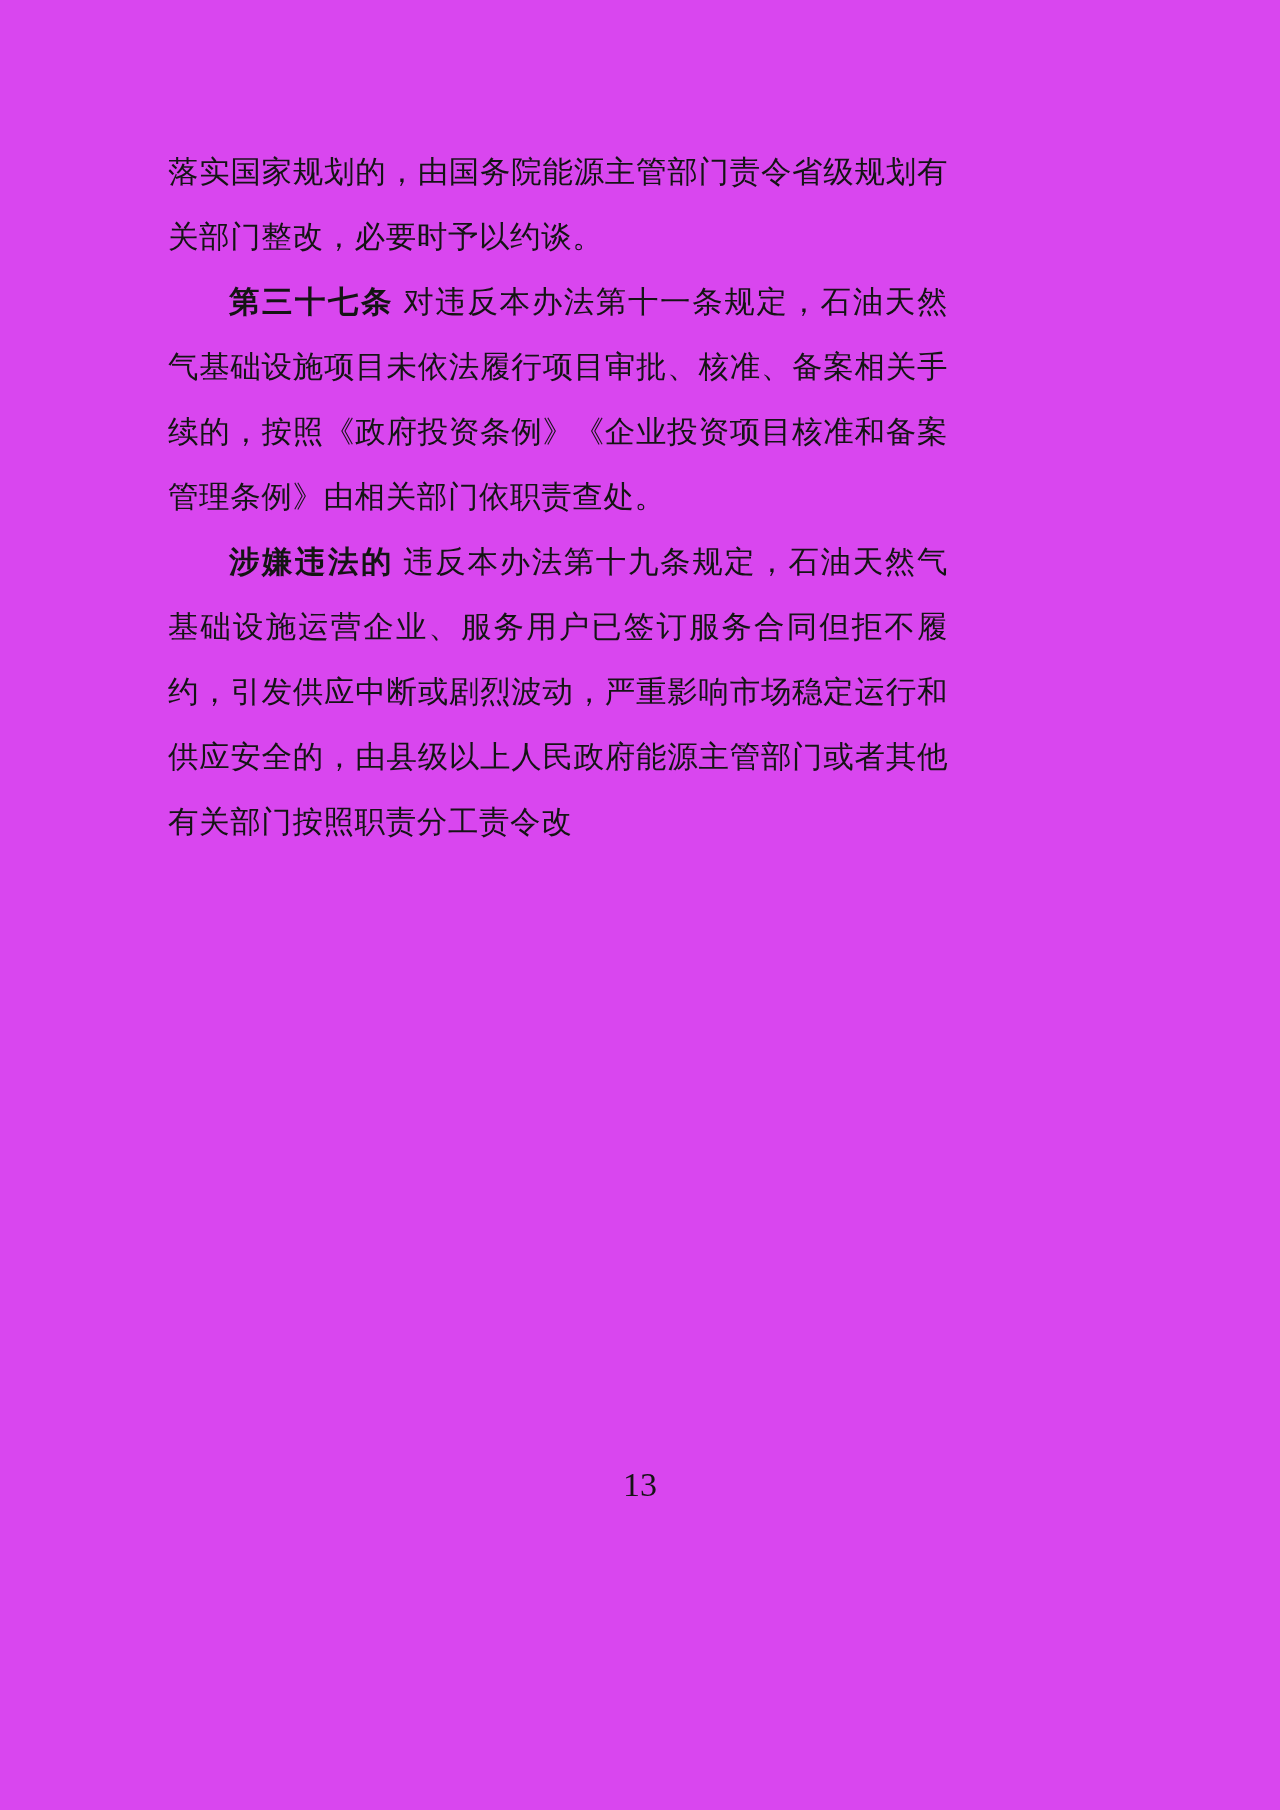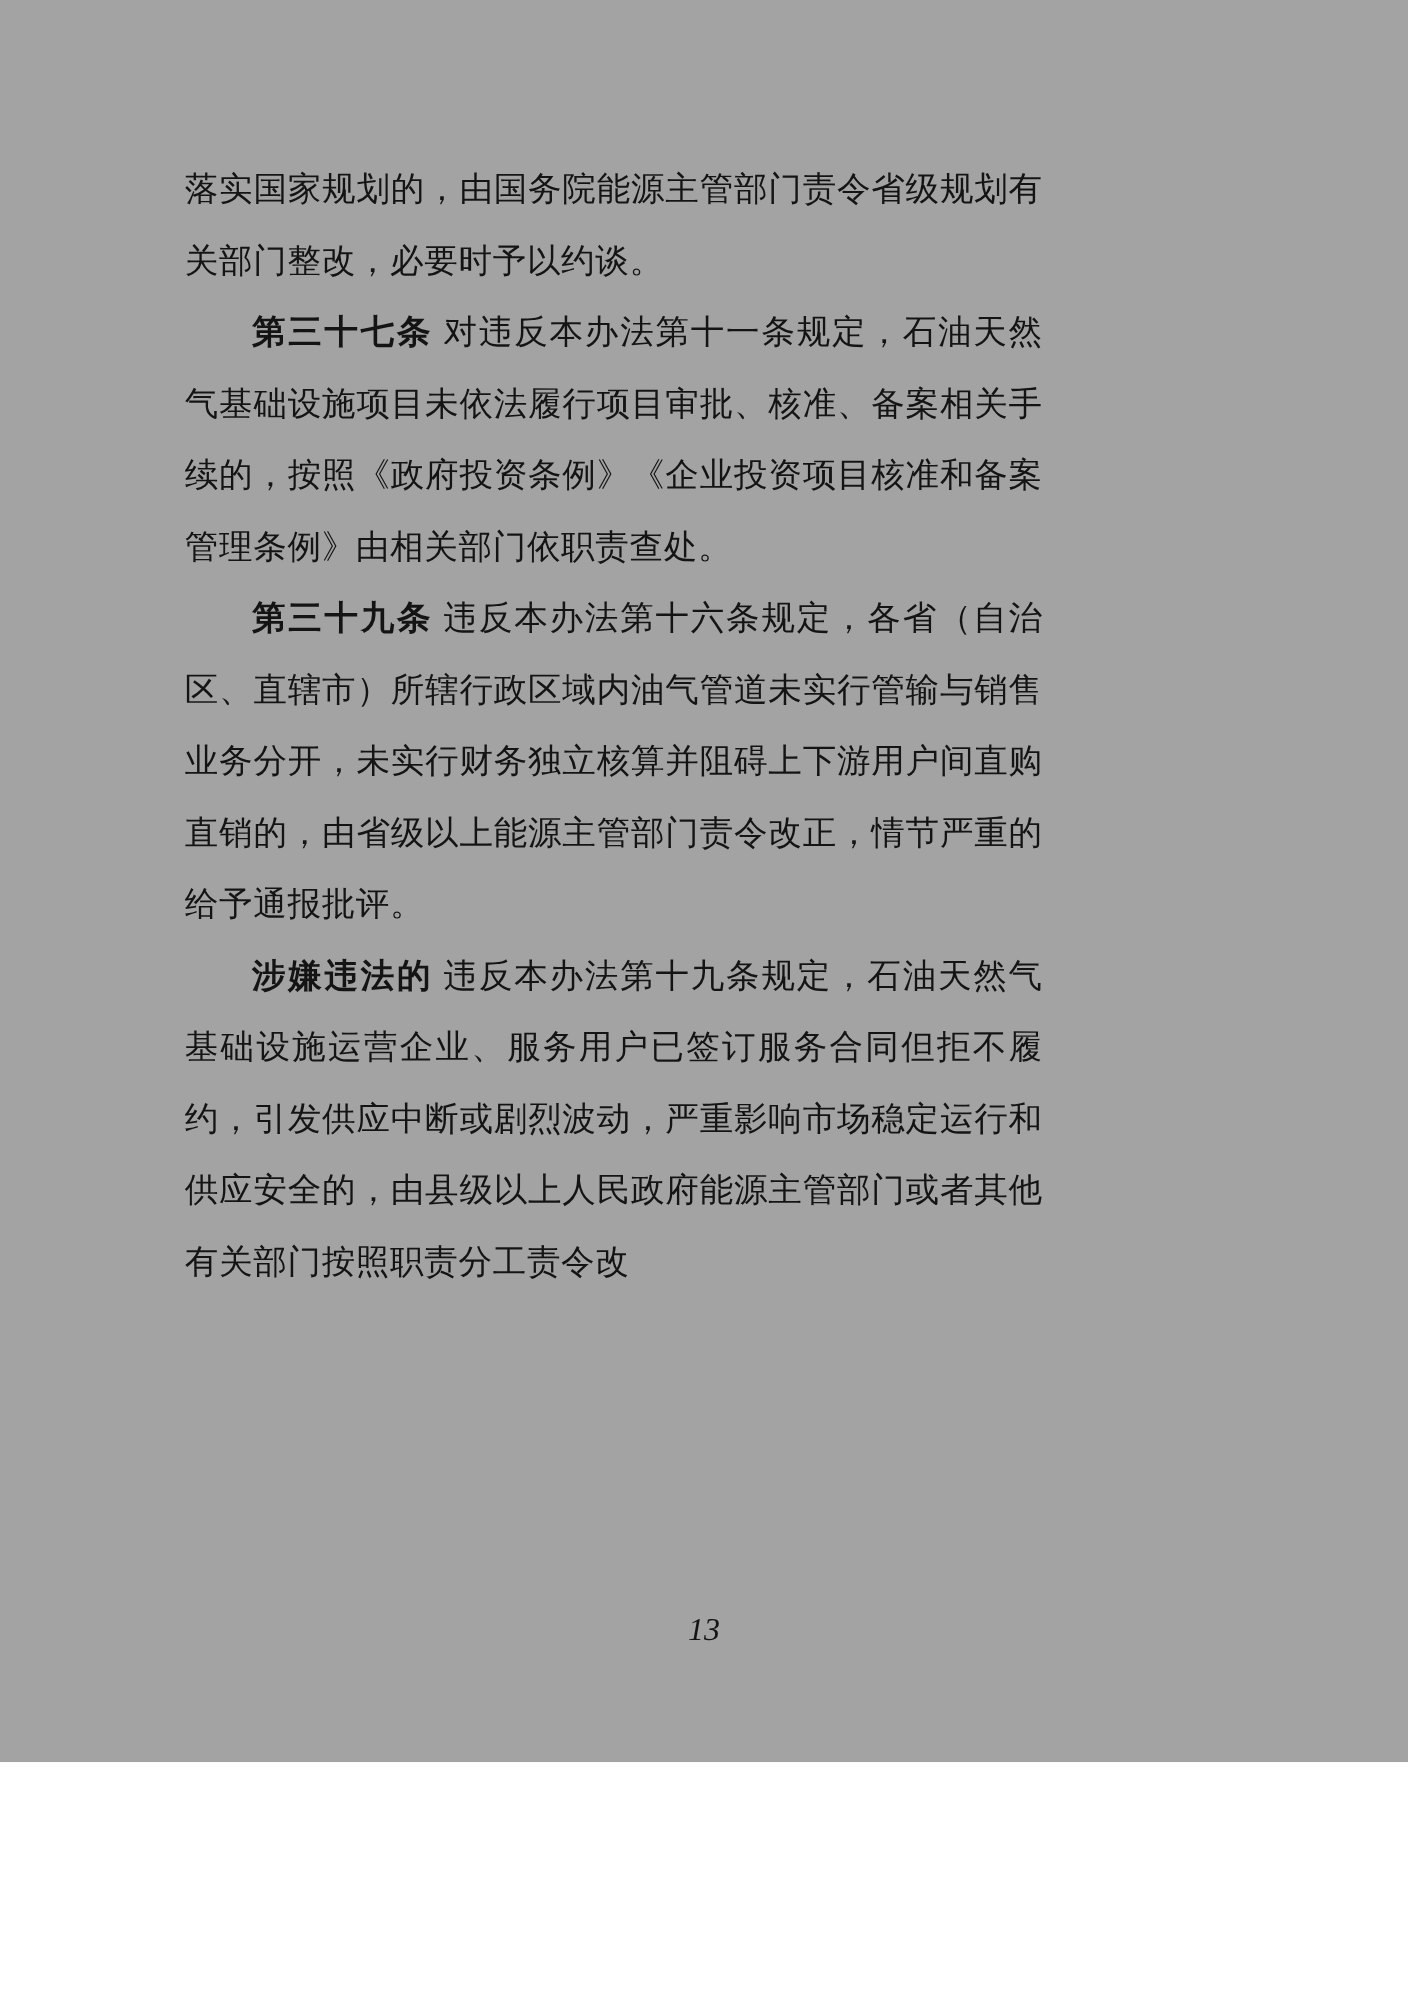--- a/index.html
+++ b/index.html
@@ -3,22 +3,22 @@
 <meta charset="utf-8">
 <style>
   html, body {
     margin: 0;
     padding: 0;
     background: #ffffff;
   }
   .page {
     position: relative;
     width: 1280px;
-    height: 1602px;
-    background: #a3a3a3;
+    height: 1810px;
+    background: #d946ef;
     box-sizing: border-box;
     font-family: "Liberation Serif", "DejaVu Serif", serif;
     color: #1a1a1a;
     overflow: hidden;
   }
   .content {
     position: absolute;
     left: 168px;
     top: 140px;
     width: 780px;
@@ -39,38 +39,36 @@
   .article-label {
     font-weight: 700;
     letter-spacing: 1.5px;
   }
   .page-number {
     position: absolute;
     left: 0;
     right: 0;
     top: 1466px;
     text-align: center;
-    font-size: 29px;
+    font-size: 34px;
     font-family: "Liberation Serif", "DejaVu Serif", serif;
     color: #141414;
-    font-style: italic;
   }
 </style>
 </head>
 <body>
 
 <div class="page">
   <div class="content">
 
     <p class="para"><span>落实国家规划的，由国务院能源主管部门责令省级规划有关部门整改，必要时予以约谈。</span></p>
 
     <p class="para indent"><span class="article-label">第三十七条</span>&nbsp;<span>对违反本办法第十一条规定，石油天然气基础设施项目未依法履行项目审批、核准、备案相关手续的，按照《政府投资条例》《企业投资项目核准和备案管理条例》由相关部门依职责查处。</span></p>
 
 
 
-    <p class="para indent"><span class="article-label">第三十九条</span>&nbsp;<span>违反本办法第十六条规定，各省（自治区、直辖市）所辖行政区域内油气管道未实行管输与销售业务分开，未实行财务独立核算并阻碍上下游用户间直购直销的，由省级以上能源主管部门责令改正，情节严重的给予通报批评。</span></p>
 
     <p class="para indent"><span class="article-label">涉嫌违法的</span>&nbsp;<span>违反本办法第十九条规定，石油天然气基础设施运营企业、服务用户已签订服务合同但拒不履约，引发供应中断或剧烈波动，严重影响市场稳定运行和供应安全的，由县级以上人民政府能源主管部门或者其他有关部门按照职责分工责令改</span></p>
 
   </div>
 
   <div class="page-number">13</div>
 </div>
 
 </body></html>

